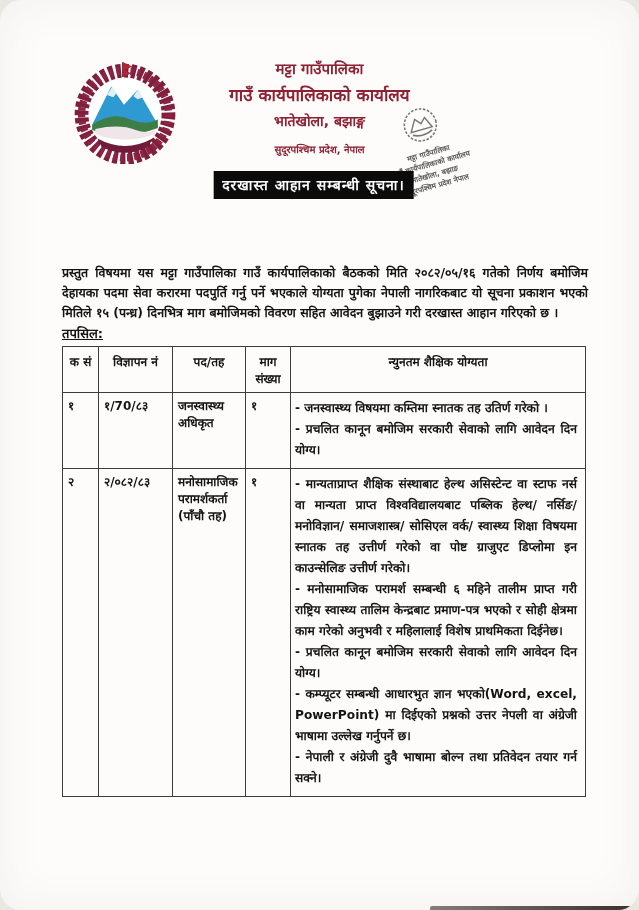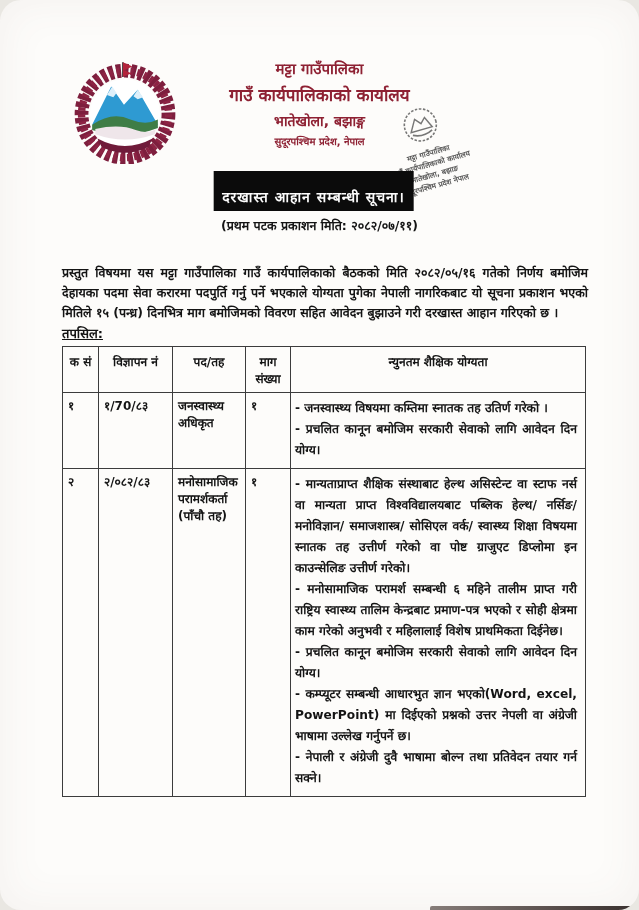--- a/index.html
+++ b/index.html
@@ -26,38 +26,38 @@
   }
 
   
   .logo { position:absolute; left:72px; top:58px; width:106px; height:106px; }
   .head-block{
     position:absolute; left:0; top:62px; width:100%;
     text-align:center; line-height:1;
   }
   .head-block .l1{ font-size:15px; font-weight:700; margin-bottom:10px; }
   .head-block .l2{ font-size:17px; font-weight:700; margin-bottom:10px; }
-  .head-block .l3{ font-size:14px; font-weight:700; margin-bottom:9px; }
+  .head-block .l3{ font-size:14px; font-weight:700; margin-bottom:17px; }
   .head-block .l4{ font-size:10px; font-weight:700; }
 
   .stamp{
     position:absolute; left:366px; top:104px; width:122px;
     transform:rotate(-16deg);
     text-align:center;
     color:rgba(45,45,45,.78);
     font-weight:700;
   }
   .stamp svg{ width:44px; height:40px; opacity:.8; margin-bottom:1px; }
   .stamp .s{ font-size:7.5px; line-height:1.45; white-space:nowrap; }
 
   .notice-title{
     position:absolute; left:50%; top:171px; transform:translateX(-53%);
     background:#0b0b0b; color:#fcfcfc;
     font-size:14px; font-weight:700;
-    padding:16px 9px 5px 9px;
+    padding:4px 9px 5px 9px;
     letter-spacing:1px;
     white-space:nowrap;
   }
 
   .date-line{
     position:absolute; left:0; top:217px; width:100%;
     text-align:center; font-size:12.5px; font-weight:700;
   }
 
   
@@ -141,21 +141,20 @@
       <path d="M12 28 Q22 33 32 28" fill="none" stroke="rgba(45,45,45,.8)" stroke-width="1.6"></path>
     </svg>
     <div class="s">मट्टा गाउँपालिका</div>
     <div class="s">गाउँ कार्यपालिकाको कार्यालय</div>
     <div class="s">भातेखोला, बझाङ</div>
     <div class="s">सुदूरपश्चिम प्रदेश नेपाल</div>
   </div>
 
   <div class="notice-title">दरखास्त आहान सम्बन्धी सूचना।</div>
 
-  <div class="date-line">(प्रथम पटक प्रकाशन मिति: २०८२/०७/११)</div>
 
   <div class="content">
     <div class="intro">प्रस्तुत विषयमा यस मट्टा गाउँपालिका गाउँ कार्यपालिकाको बैठकको मिति २०८२/०५/१६ गतेको निर्णय बमोजिम देहायका पदमा सेवा करारमा पदपुर्ति गर्नु पर्ने भएकाले योग्यता पुगेका नेपाली नागरिकबाट यो सूचना प्रकाशन भएको मितिले १५ (पन्ध्र) दिनभित्र माग बमोजिमको विवरण सहित आवेदन बुझाउने गरी दरखास्त आहान गरिएको छ ।</div>
     <span class="tapasil">तपसिल:</span>
 
     <table class="jobs-table">
       <colgroup>
         <col class="col-sn">
           <col class="col-ad">
           <col class="col-post">

